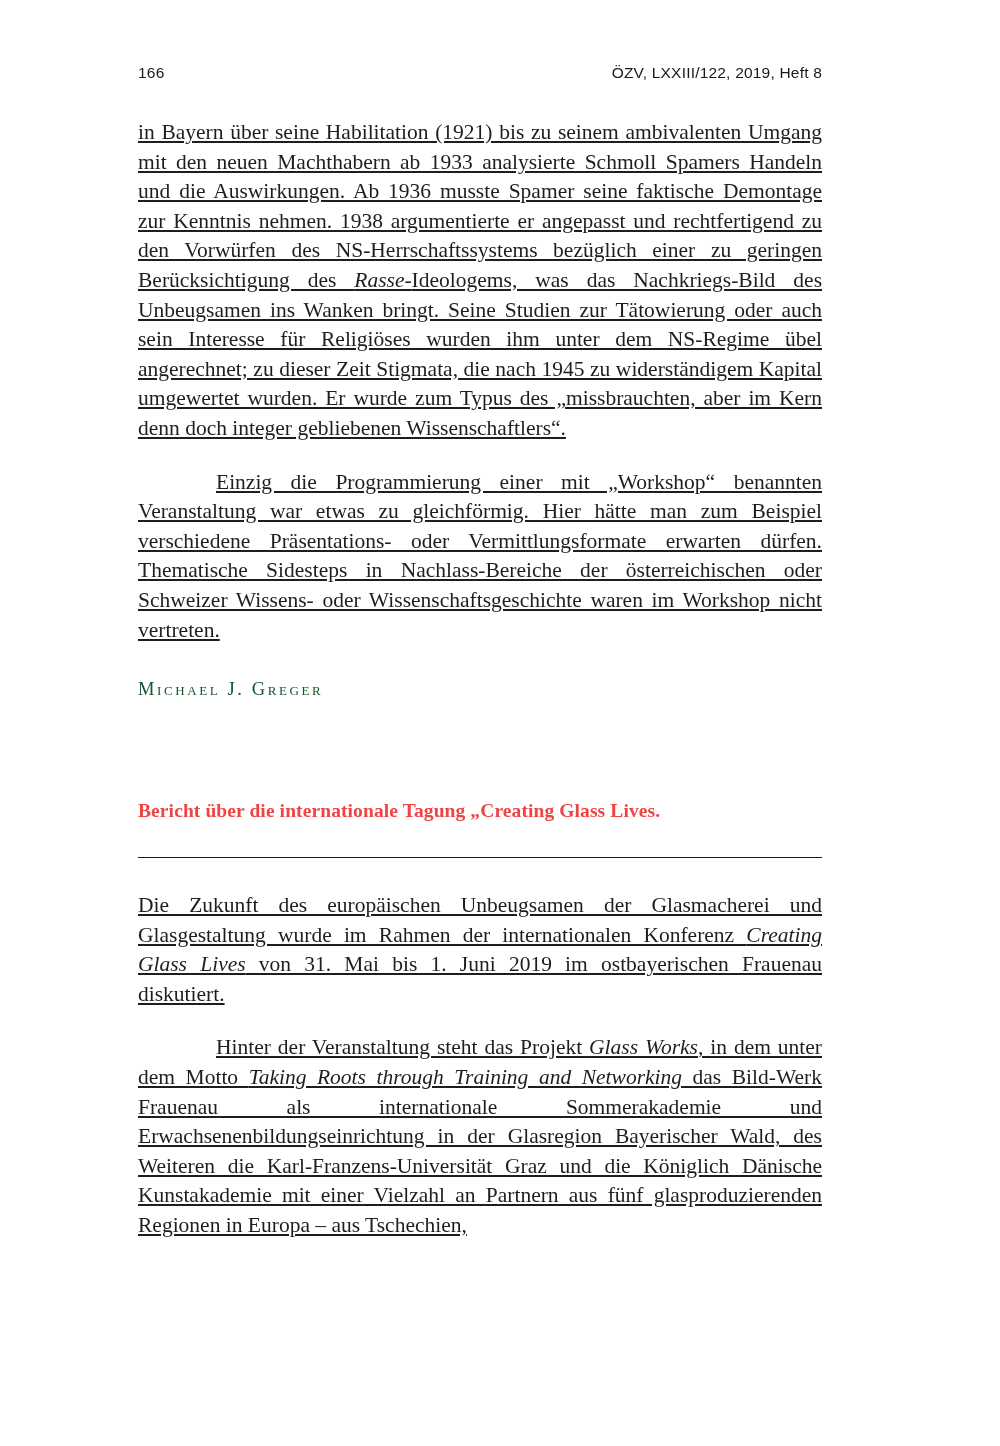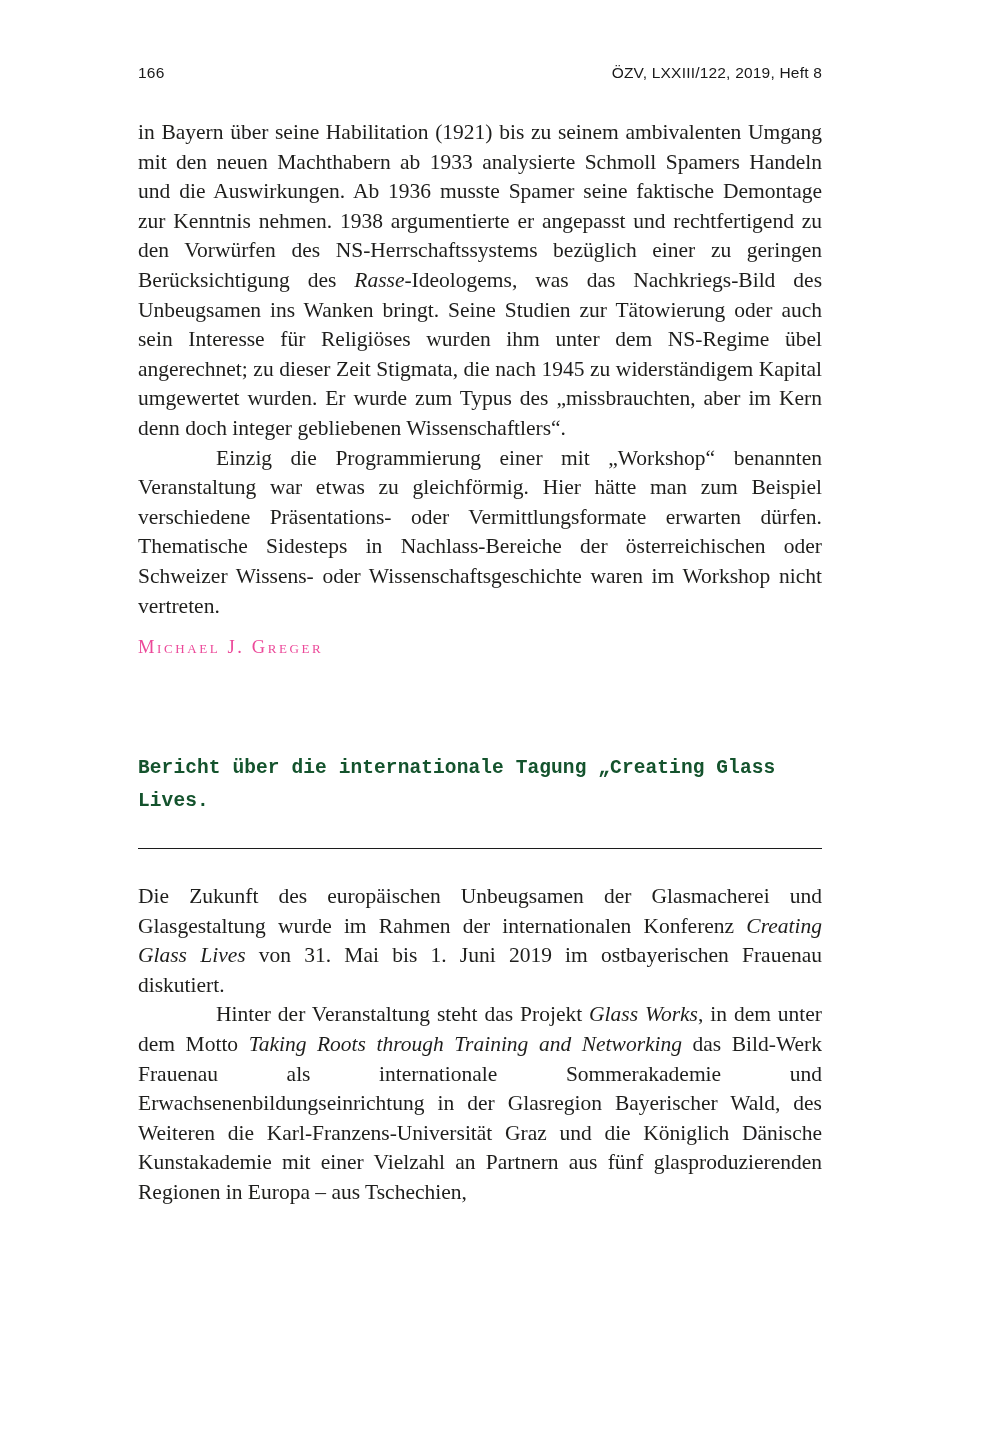--- a/index.html
+++ b/index.html
@@ -28,38 +28,39 @@
     letter-spacing: 0.2px;
     color: #191919;
   }
   .content { margin-top: 36px; }
   .body-para {
     font-size: 21.5px;
     line-height: 29.6px;
     text-align: justify;
     hyphens: auto;
     color: #1e1e1c;
+    text-decoration: underline;
   }
   .body-para em { font-style: italic; }
-  .indent { text-indent: 78px; }
+  .indent { text-indent: 78px; margin-top: 24px; }
   .author {
-    margin-top: 16px;
+    margin-top: 34px;
     font-size: 18.5px;
     font-variant: small-caps;
     letter-spacing: 2.6px;
-    color: #ec4899;
+    color: #14532d;
   }
   .article-title {
     margin-top: 94px;
-    font-family: Liberation Mono, monospace;
+    font-family: Liberation Serif, serif;
     font-size: 19.5px;
     line-height: 33px;
     font-weight: 700;
     letter-spacing: 0.1px;
-    color: #14532d;
+    color: #ef4444;
   }
   .title-line { display: block; }
   .title-rule {
     margin-top: 30px;
     border: none;
     border-top: 1.5px solid #1c1c1c;
     width: 100%;
   }
   .after-rule { margin-top: 33px; }
 </style>

